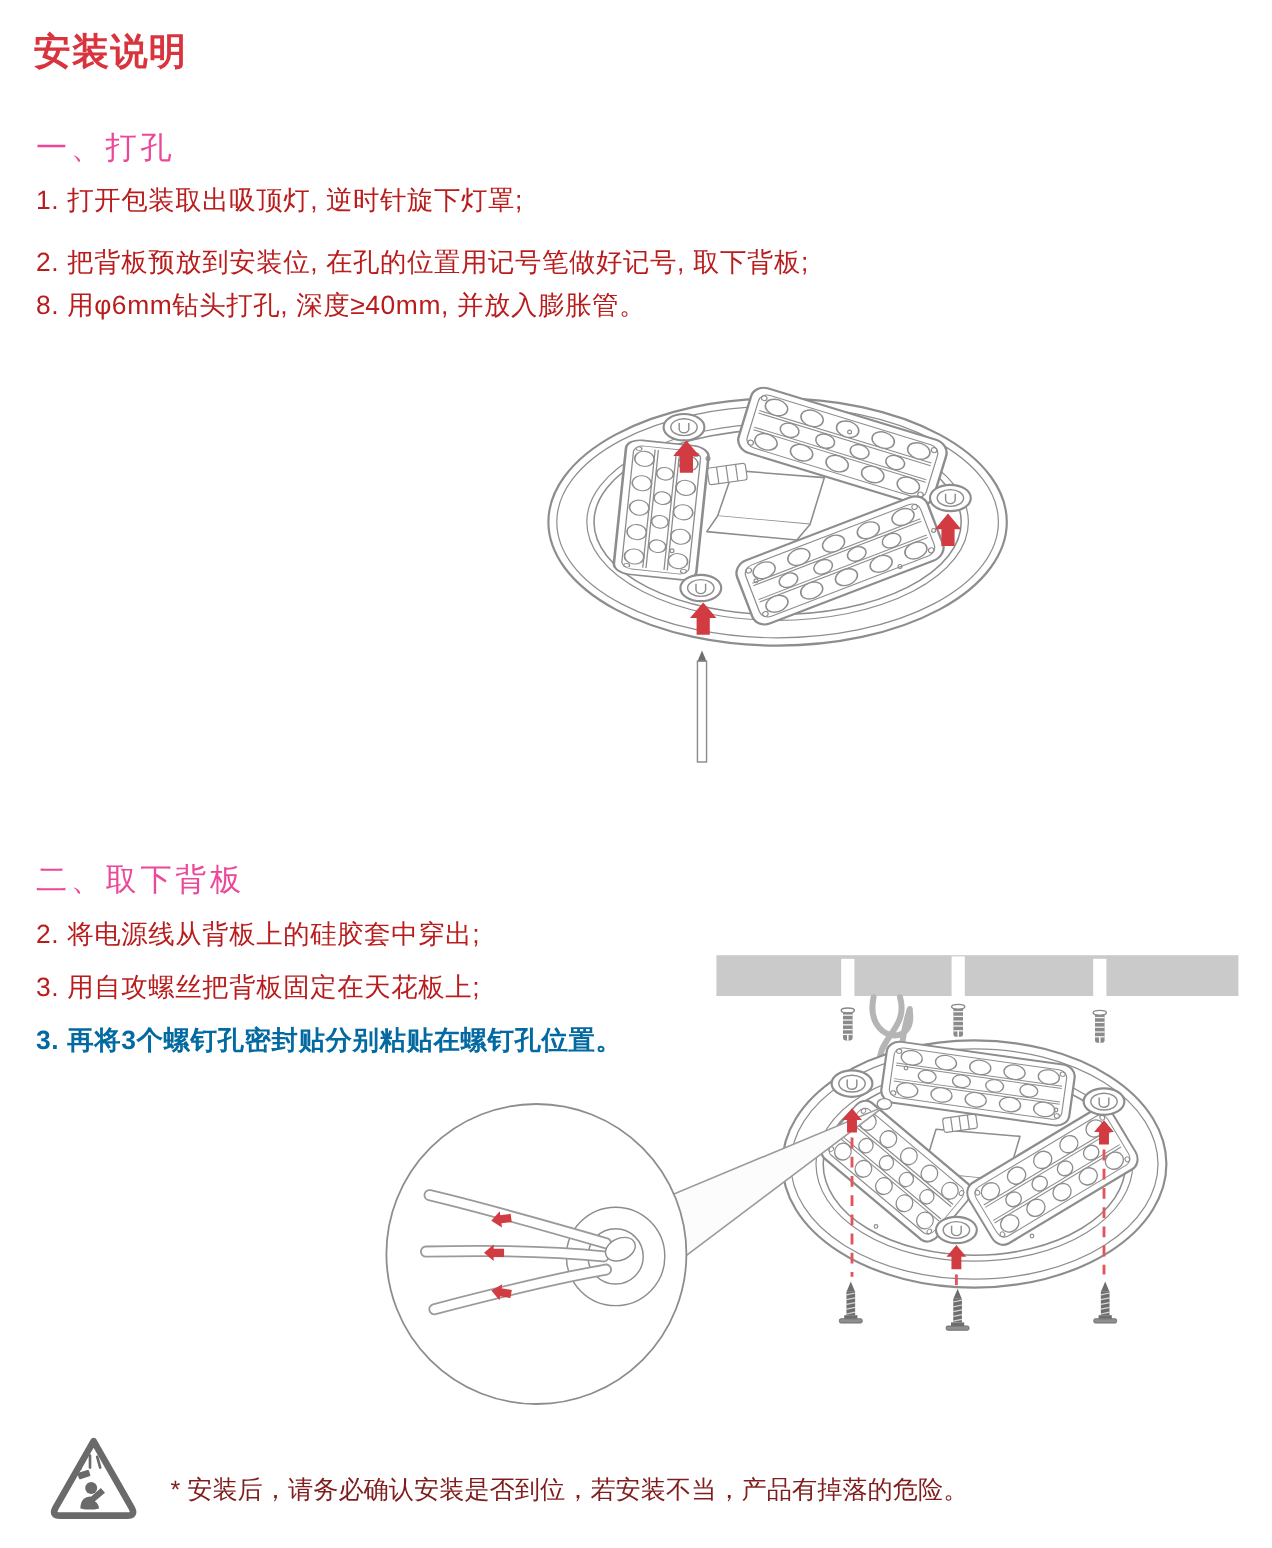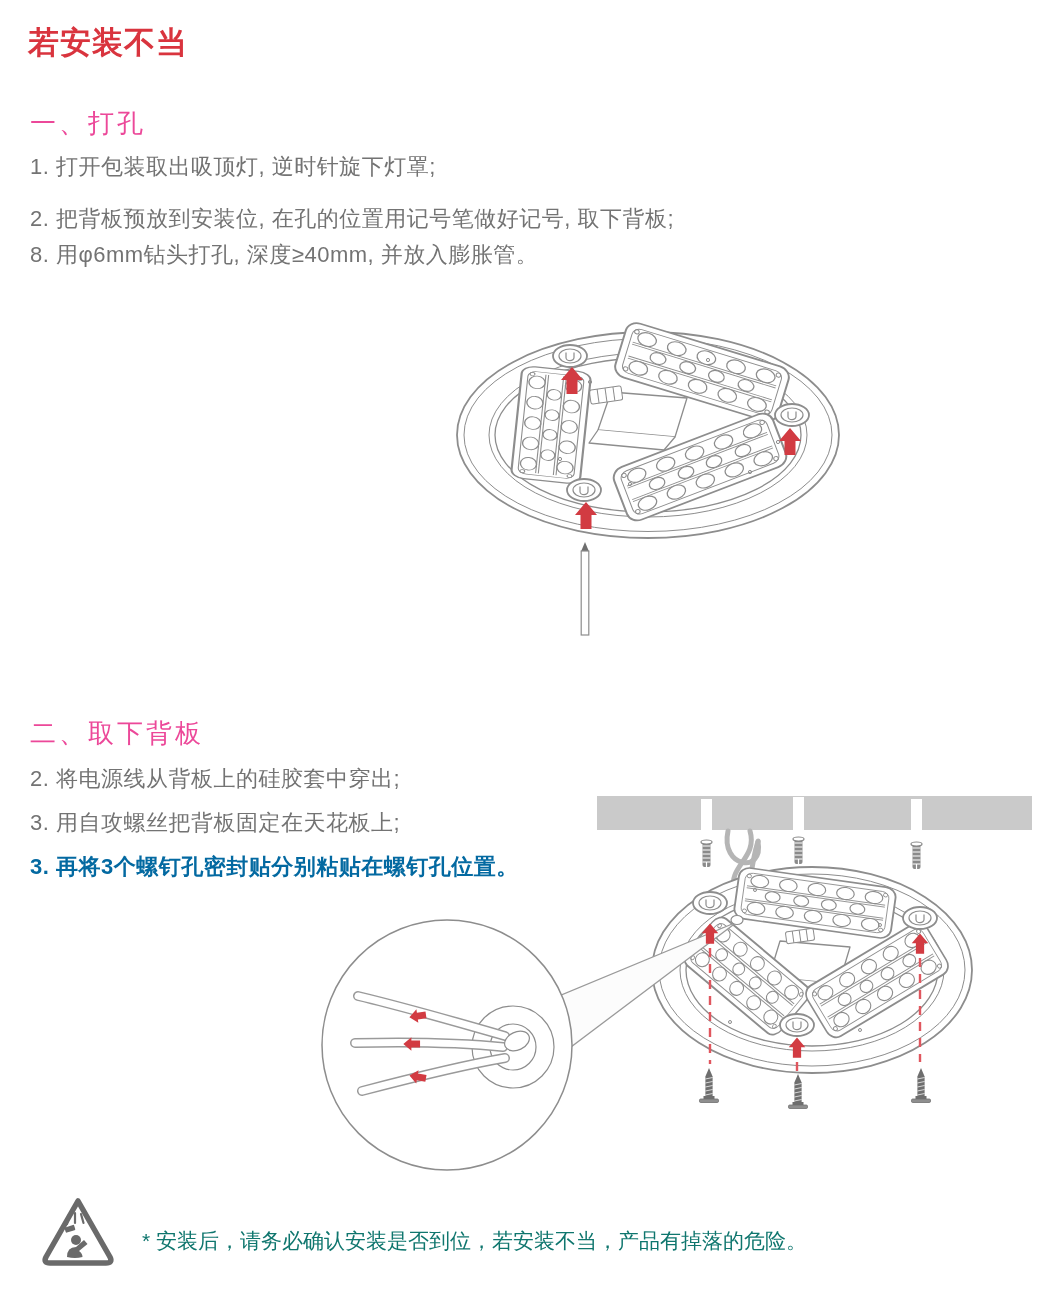--- a/index.html
+++ b/index.html
@@ -3,23 +3,23 @@
 <meta charset="utf-8">
 <style>
   html,body{margin:0;padding:0;}
   body{
     width:1060px;height:1290px;position:relative;background:#ffffff;
     font-family:"Liberation Sans","DejaVu Sans",sans-serif;color:#7b7b7b;overflow:hidden;
   }
   .abs{position:absolute;}
   .title{font-size:31px;font-weight:700;color:#d9343e;letter-spacing:1px;}
   .heading{font-size:26px;color:#ec4899;letter-spacing:3px;}
-  .step{font-size:22px;color:#737373;white-space:nowrap;letter-spacing:0.5px;}
+  .step{font-size:22px;color:#b91c1c;white-space:nowrap;letter-spacing:0.5px;}
   .step.bold{font-weight:700;color:#0369a1;}
-  .footnote{font-size:21px;color:#0f766e;white-space:nowrap;}
+  .footnote{font-size:21px;color:#7f1d1d;white-space:nowrap;}
   svg{display:block;}
 </style>
 </head>
 <body>
 
 <svg width="0" height="0" style="position:absolute" aria-hidden="true">
   <defs>
     <g id="led-module">
       <rect x="-85" y="-32" width="170" height="64" rx="12" fill="#fff" stroke="#8d8d8d" stroke-width="2"></rect>
       <rect x="-78" y="-26" width="156" height="52" rx="8" fill="none" stroke="#8d8d8d" stroke-width="1"></rect>
@@ -79,21 +79,21 @@
         <line x1="-4" y1="0" x2="4" y2="0"></line>
           <line x1="-4" y1="4" x2="4" y2="4"></line>
           <line x1="-4" y1="8" x2="4" y2="8"></line>
       </g>
       <ellipse cx="0" cy="-12" rx="5.5" ry="2" fill="#fff" stroke="#8a8a8a" stroke-width="1.2"></ellipse>
       <line x1="0" y1="13" x2="0" y2="8" stroke="#fff" stroke-width="1.2"></line>
     </g>
   </defs>
 </svg>
 
-<div class="abs title" style="left:28px;top:22px">若安装不当</div>
+<div class="abs title" style="left:28px;top:22px">安装说明</div>
 
 <div class="abs heading" style="left:30px;top:106px">一、打孔</div>
 <div class="abs step" style="left:30px;top:152px">1. 打开包装取出吸顶灯, 逆时针旋下灯罩;</div>
 <div class="abs step" style="left:30px;top:204px">2. 把背板预放到安装位, 在孔的位置用记号笔做好记号, 取下背板;</div>
 <div class="abs step" style="left:30px;top:240px">8. 用φ6mm钻头打孔, 深度≥40mm, 并放入膨胀管。</div>
 
 <svg class="abs" style="left:440px;top:322px" width="430" height="335" viewBox="0 0 430 335">
   <g>
     <ellipse cx="208" cy="113" rx="191" ry="103" fill="#fff" stroke="#8d8d8d" stroke-width="1.8"></ellipse>
     <ellipse cx="208" cy="113" rx="184" ry="96.5" fill="none" stroke="#8d8d8d" stroke-width="1"></ellipse>

